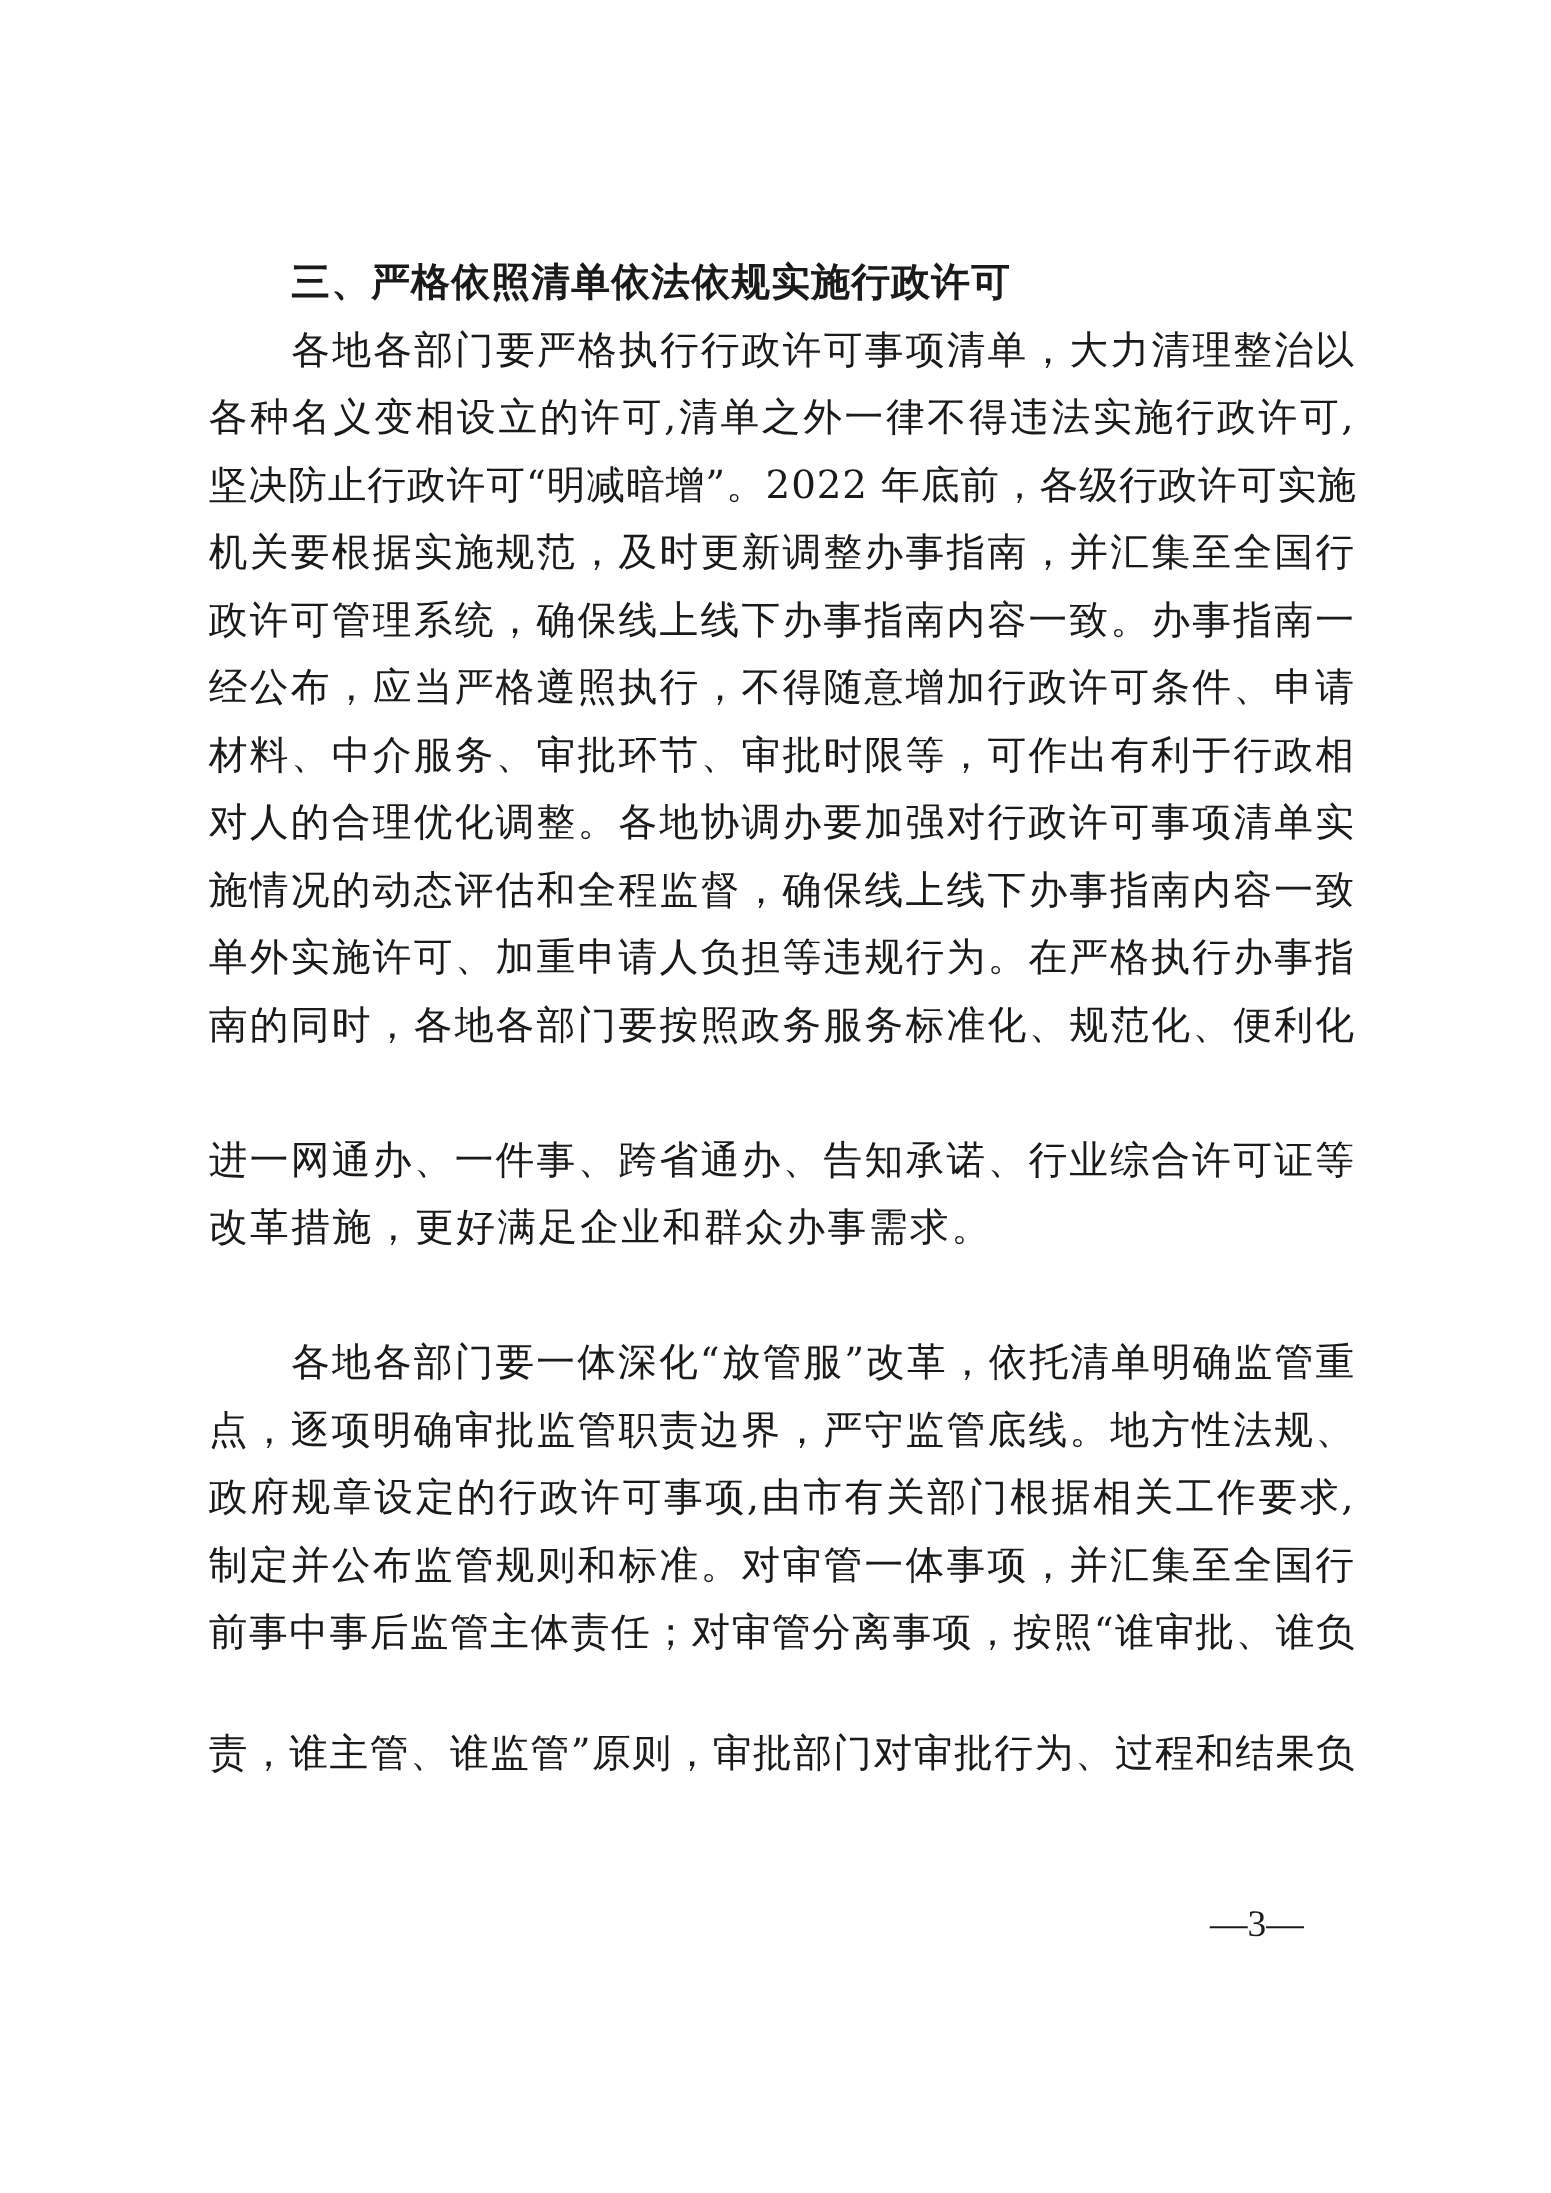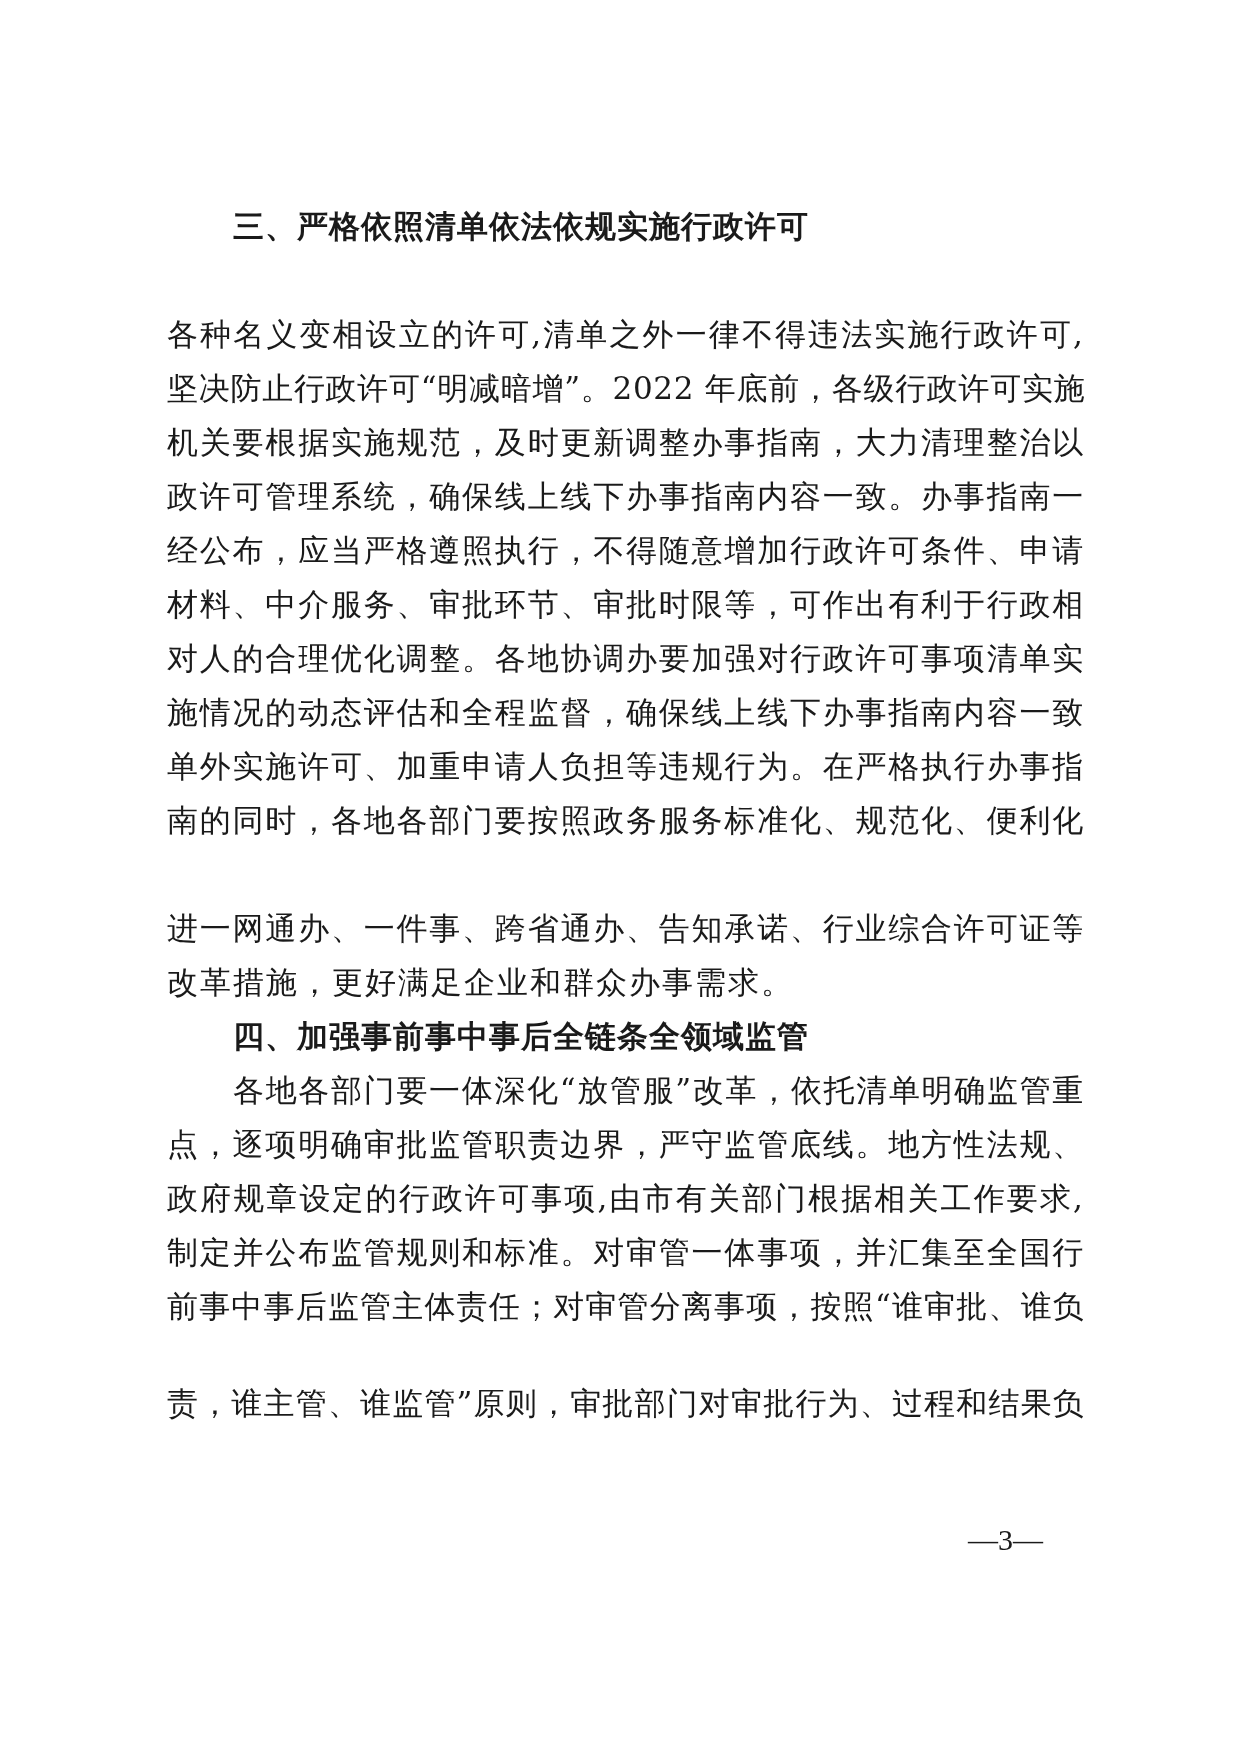--- a/index.html
+++ b/index.html
@@ -15,34 +15,34 @@
              text-align-last:left; letter-spacing:1px; }
   .page-number { position:absolute; left:968px; top:1522px; font-size:30px; line-height:36px;
                  font-family:"Liberation Serif",serif; }
 </style>
 </head>
 <body>
 
 <div class="page">
 
   <div class="line indent heading" style="top:206px">三、严格依照清单依法依规实施行政许可</div>
+  <div class="line indent" style="top: 260px; letter-spacing: 1.76923px;">各地各部门要严格执行行政许可事项清单，大力清理整治以</div>
   <div class="line" style="top: 314px; letter-spacing: 2.10345px;">各种名义变相设立的许可,清单之外一律不得违法实施行政许可,</div>
   <div class="line" style="top: 368px; letter-spacing: 0.71875px;">坚决防止行政许可“明减暗增”。2022 年底前，各级行政许可实施</div>
-  <div class="line" style="top: 422px; letter-spacing: 1.78571px;">机关要根据实施规范，及时更新调整办事指南，大力清理整治以</div>
+  <div class="line" style="top: 422px; letter-spacing: 1.78571px;">机关要根据实施规范，及时更新调整办事指南，并汇集至全国行</div>
   <div class="line" style="top: 476px; letter-spacing: 1.78571px;">政许可管理系统，确保线上线下办事指南内容一致。办事指南一</div>
   <div class="line" style="top: 530px; letter-spacing: 1.78571px;">经公布，应当严格遵照执行，不得随意增加行政许可条件、申请</div>
   <div class="line" style="top: 584px; letter-spacing: 1.78571px;">材料、中介服务、审批环节、审批时限等，可作出有利于行政相</div>
   <div class="line" style="top: 638px; letter-spacing: 1.78571px;">对人的合理优化调整。各地协调办要加强对行政许可事项清单实</div>
   <div class="line" style="top: 692px; letter-spacing: 1.78571px;">施情况的动态评估和全程监督，确保线上线下办事指南内容一致</div>
   <div class="line" style="top: 746px; letter-spacing: 1.78571px;">单外实施许可、加重申请人负担等违规行为。在严格执行办事指</div>
   <div class="line" style="top: 800px; letter-spacing: 1.78571px;">南的同时，各地各部门要按照政务服务标准化、规范化、便利化</div>
   <div class="line" style="top: 908px; letter-spacing: 1.78571px;">进一网通办、一件事、跨省通办、告知承诺、行业综合许可证等</div>
   <div class="line last" style="top: 962px; letter-spacing: 2px;">改革措施，更好满足企业和群众办事需求。</div>
 
-  <div class="line indent heading" style="top:1016px">四、加强事前事中事后全链条全领域监管</div>
   <div class="line indent" style="top: 1070px; letter-spacing: 1.66667px;">各地各部门要一体深化“放管服”改革，依托清单明确监管重</div>
   <div class="line" style="top: 1124px; letter-spacing: 1.78571px;">点，逐项明确审批监管职责边界，严守监管底线。地方性法规、</div>
   <div class="line" style="top: 1178px; letter-spacing: 2.10345px;">政府规章设定的行政许可事项,由市有关部门根据相关工作要求,</div>
   <div class="line" style="top: 1232px; letter-spacing: 1.78571px;">制定并公布监管规则和标准。对审管一体事项，并汇集至全国行</div>
   <div class="line" style="top: 1286px; letter-spacing: 1.17241px;">前事中事后监管主体责任；对审管分离事项，按照“谁审批、谁负</div>
   <div class="line" style="top: 1340px; letter-spacing: 1.17241px; margin-top: 43px;">责，谁主管、谁监管”原则，审批部门对审批行为、过程和结果负</div>
 
   <div class="page-number">—3—</div>
 </div>
 

